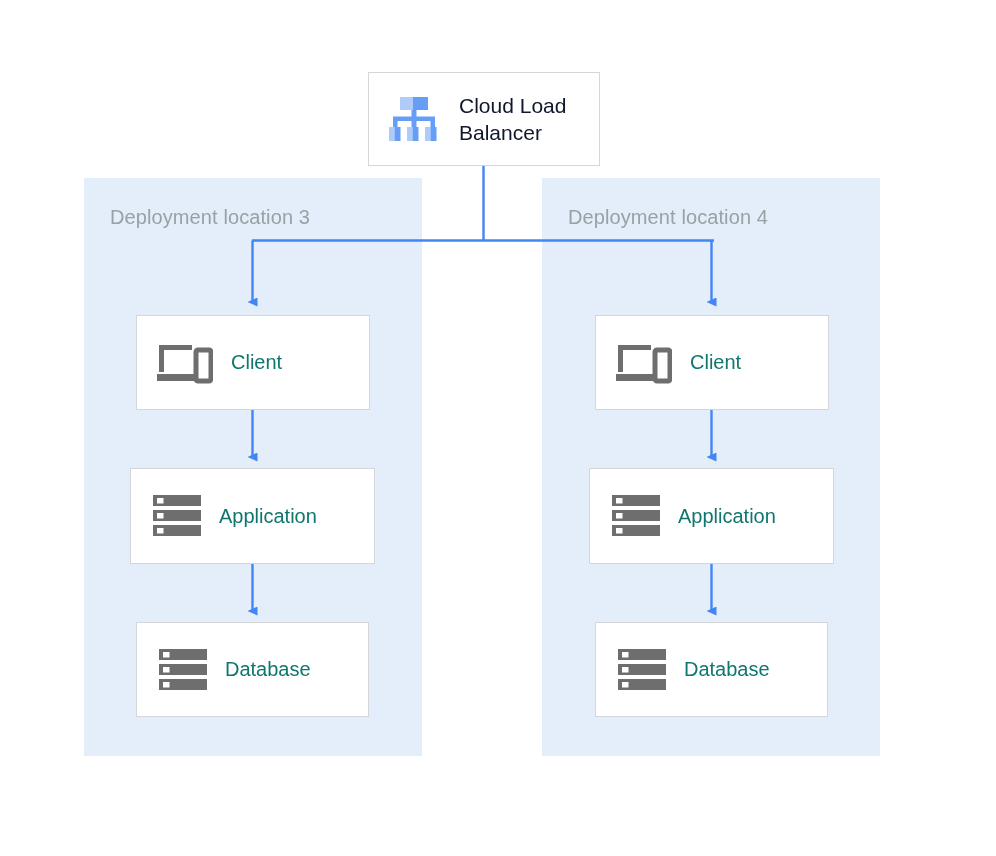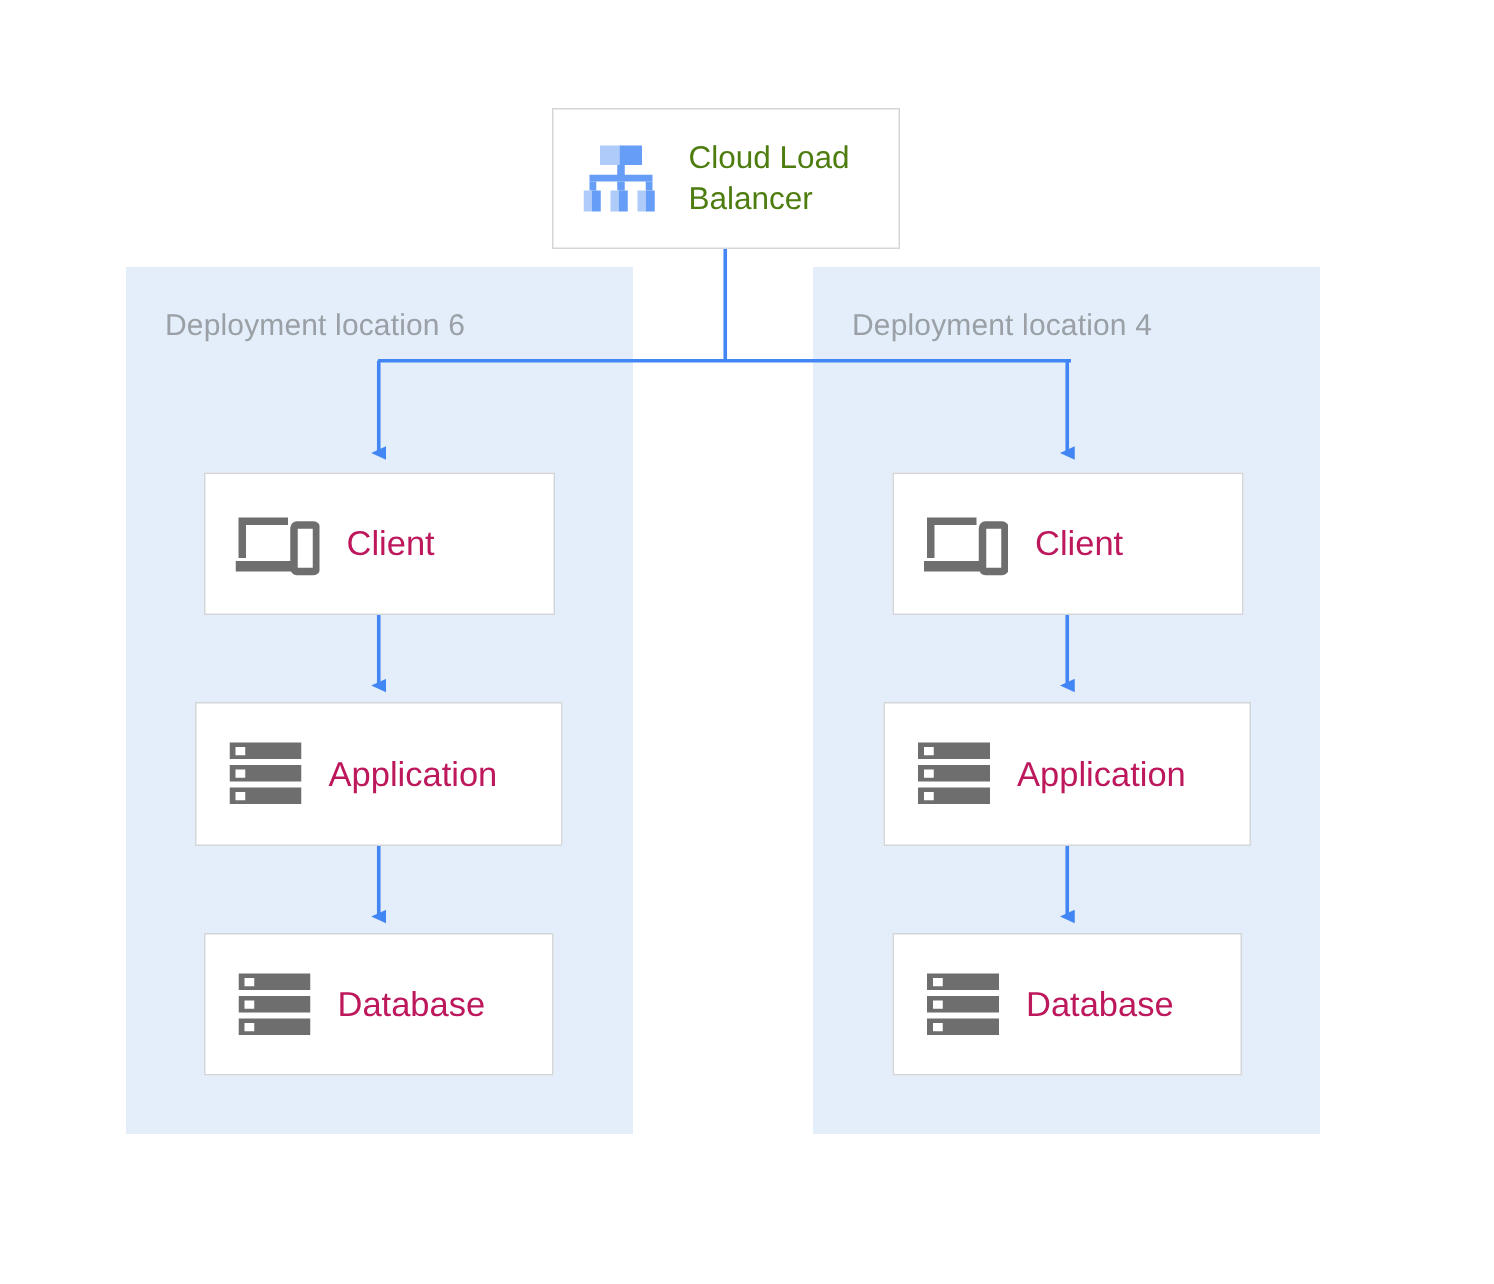--- a/index.html
+++ b/index.html
@@ -40,33 +40,33 @@
   
   .node {
     position: absolute;
     background: #ffffff;
     border: 1px solid #D4D6D9;
     box-sizing: border-box;
     display: flex;
     align-items: center;
   }
   .node-label {
-    font-size: 23px;
-    color: #be185d;
+    font-size: 20px;
+    color: #0f766e;
     white-space: nowrap;
   }
 
   
   #node-lb {
     left: 368px; top: 72px; width: 232px; height: 94px;
     padding-left: 20px;
   }
   #node-lb .node-label {
     font-size: 21px;
-    color: #4d7c0f;
+    color: #0f172a;
     line-height: 27px;
     white-space: normal;
     margin-left: 18px;
   }
 
   
   #node-client-1 { left: 136px; top: 315px; width: 234px; height: 95px; padding-left: 20px; }
   #node-app-1    { left: 130px; top: 468px; width: 245px; height: 96px; padding-left: 22px; }
   #node-db-1     { left: 136px; top: 622px; width: 233px; height: 95px; padding-left: 22px; }
 
@@ -91,21 +91,21 @@
   }
 </style>
 </head>
 <body>
 
 <div id="diagram">
 
   <div class="zone" id="zone-1"></div>
   <div class="zone" id="zone-2"></div>
 
-  <div class="zone-label" id="zone-1-label">Deployment location 6</div>
+  <div class="zone-label" id="zone-1-label">Deployment location 3</div>
   <div class="zone-label" id="zone-2-label">Deployment location 4</div>
 
   <svg id="connectors" viewBox="0 0 996 856" width="996" height="856">
     <defs>
       <marker id="arrowhead" markerWidth="10" markerHeight="10" refX="4.5" refY="5" orient="auto" markerUnits="userSpaceOnUse">
         <path d="M 0 0 L 9 0 L 4.5 10 Z" fill="#4285F4"></path>
       </marker>
     </defs>
 
     <path d="M 483.5 166 L 483.5 240.5" stroke="#4285F4" stroke-width="2.4" fill="none"></path>

